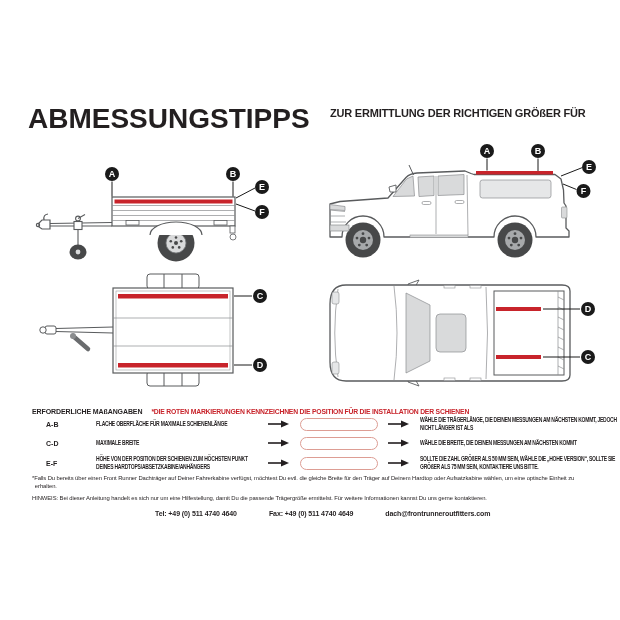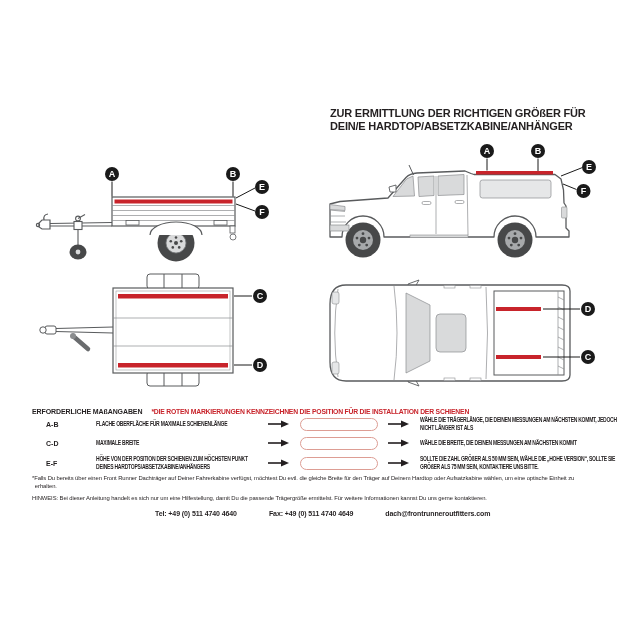--- a/index.html
+++ b/index.html
@@ -37,23 +37,23 @@
               letter-spacing:-0.1px; transform:scaleX(0.95); transform-origin:0 0; padding-left:3px; text-indent:-3px; }
   .hinweis  { position:absolute; left:32px; top:494px; width:585px; font-size:6.2px; line-height:8px;
               letter-spacing:-0.1px; transform:scaleX(0.95); transform-origin:0 0; }
   .contact  { position:absolute; left:155px; top:510px; display:flex; gap:32px; font-size:7px; font-weight:bold; letter-spacing:-0.1px; }
 </style>
 </head>
 <body>
 
 <div class="page">
 
+  <h1 class="title">ABMESSUNGSTIPPS</h1>
   <div class="subtitle">
     <div>ZUR ERMITTLUNG DER RICHTIGEN GRÖßER FÜR</div>
-    <div>DEIN/E HARDTOP/ABSETZKABINE/ANHÄNGER</div>
   </div>
 
   <svg class="diag diag-trailer-side" width="258" height="126" viewBox="0 0 258 126">
     <g stroke="#595b5d" fill="none" stroke-width="1.2">
       <path d="M84,74.5 L22,75.5 M84,78 L22,78"></path>
       <path d="M22,72 h-8 l-3,3 v4 l3,2 h8 z" fill="#fff"></path>
       <path d="M16,72 q-1,-5.5 4,-6"></path>
       <circle cx="10" cy="77" r="1.6"></circle>
     </g>
     <g stroke="#595b5d" fill="#fff" stroke-width="1.1">

